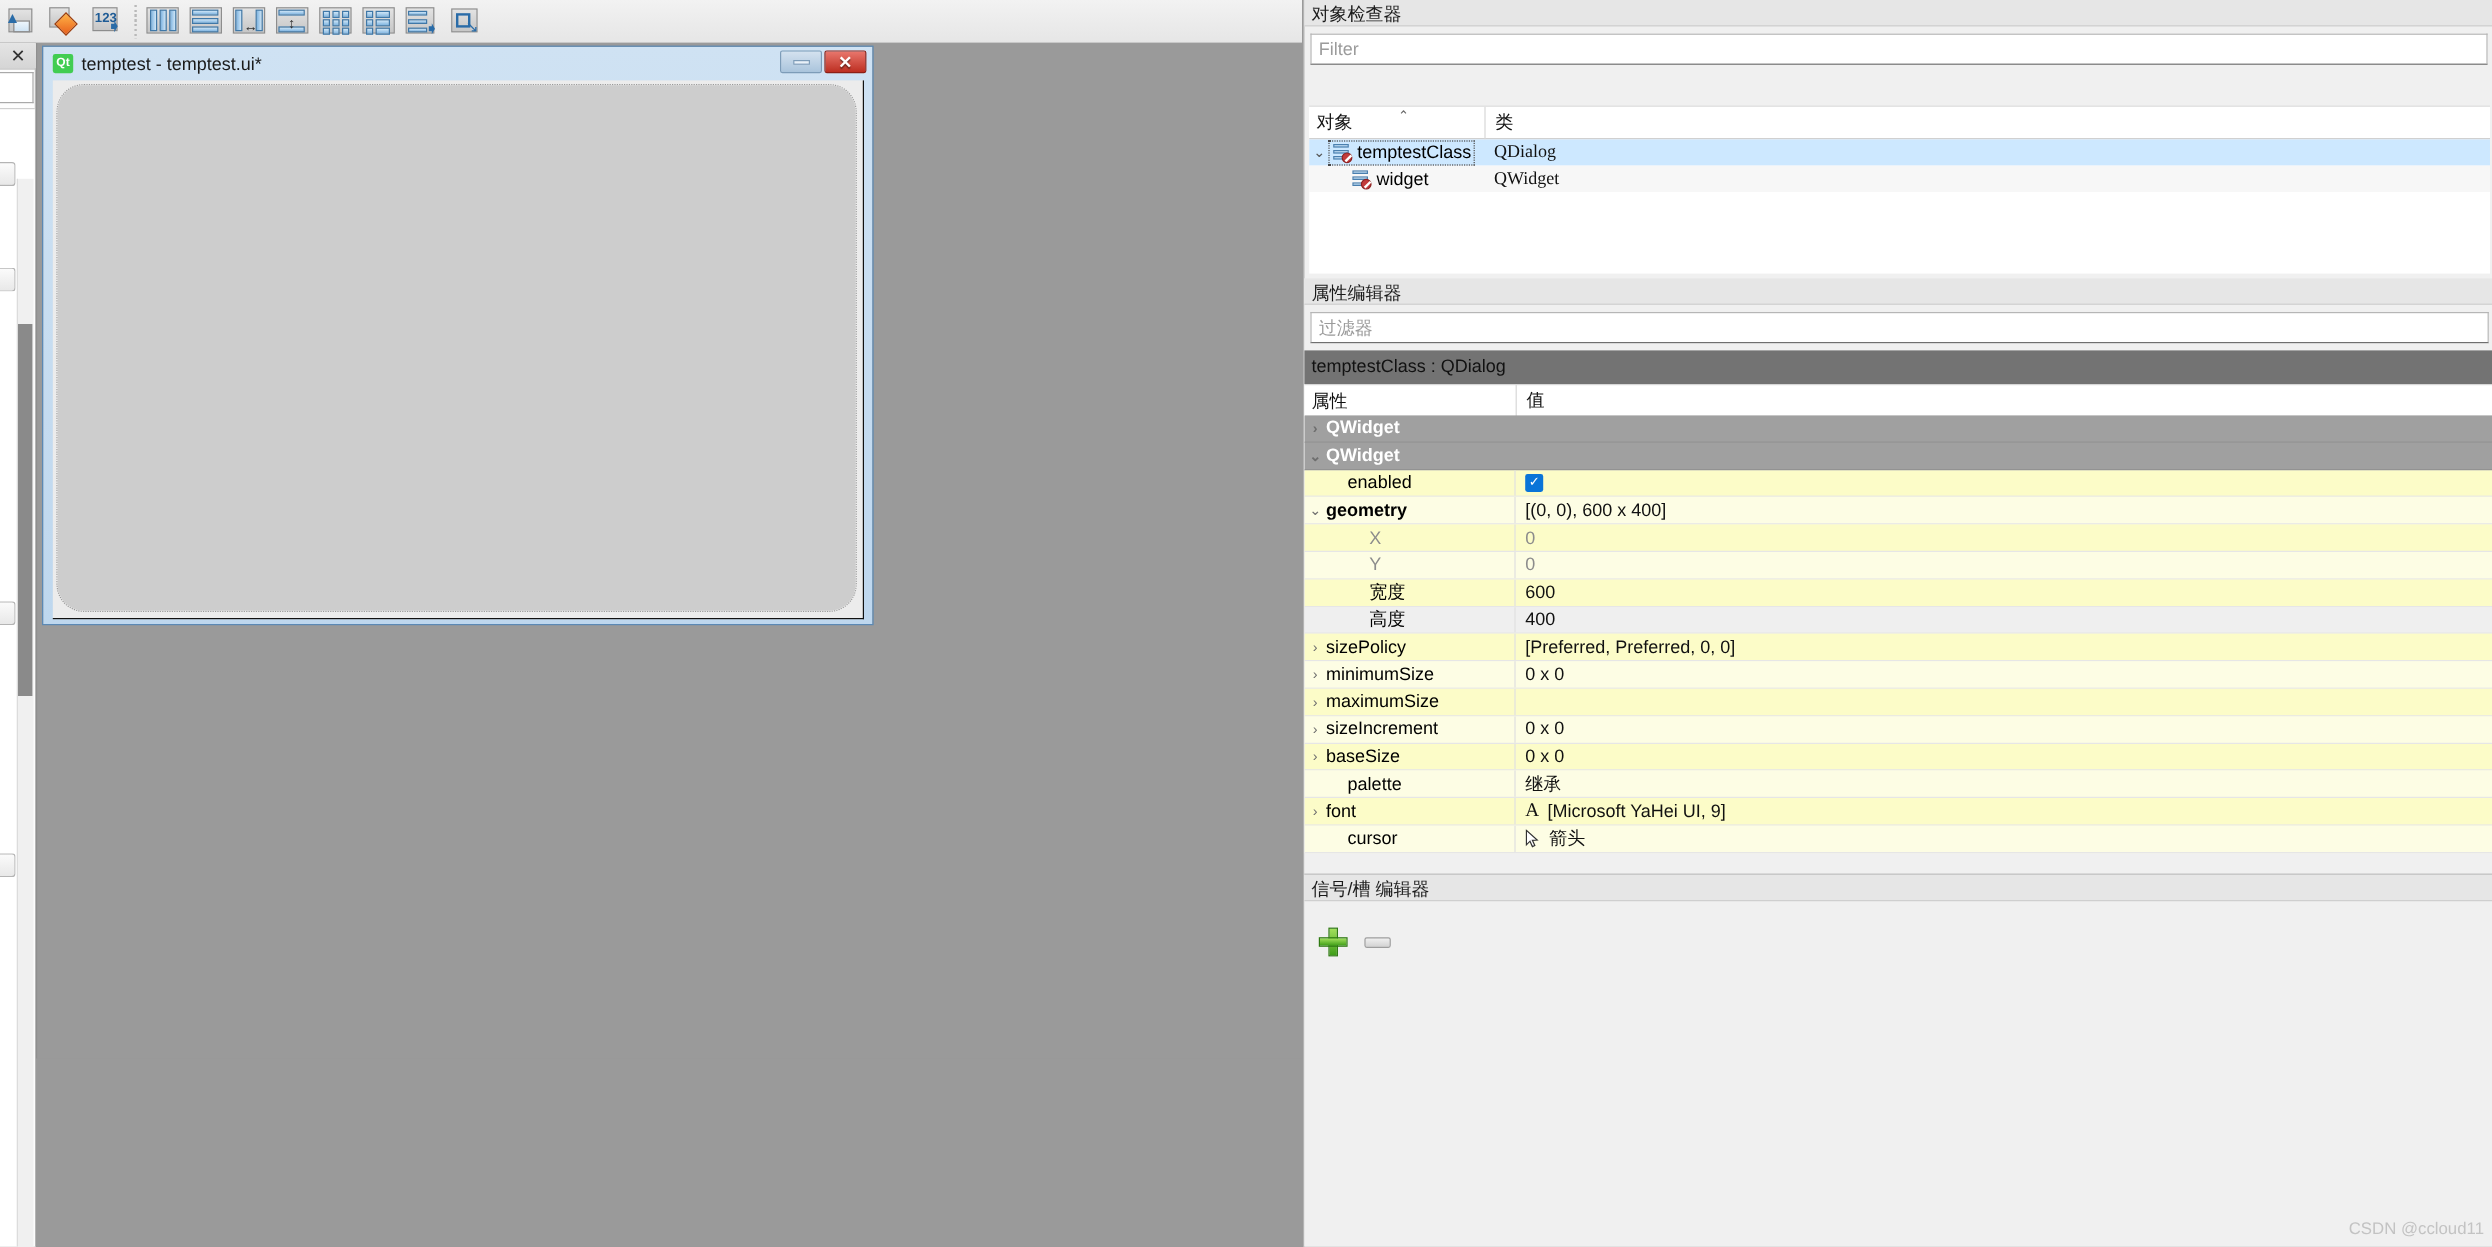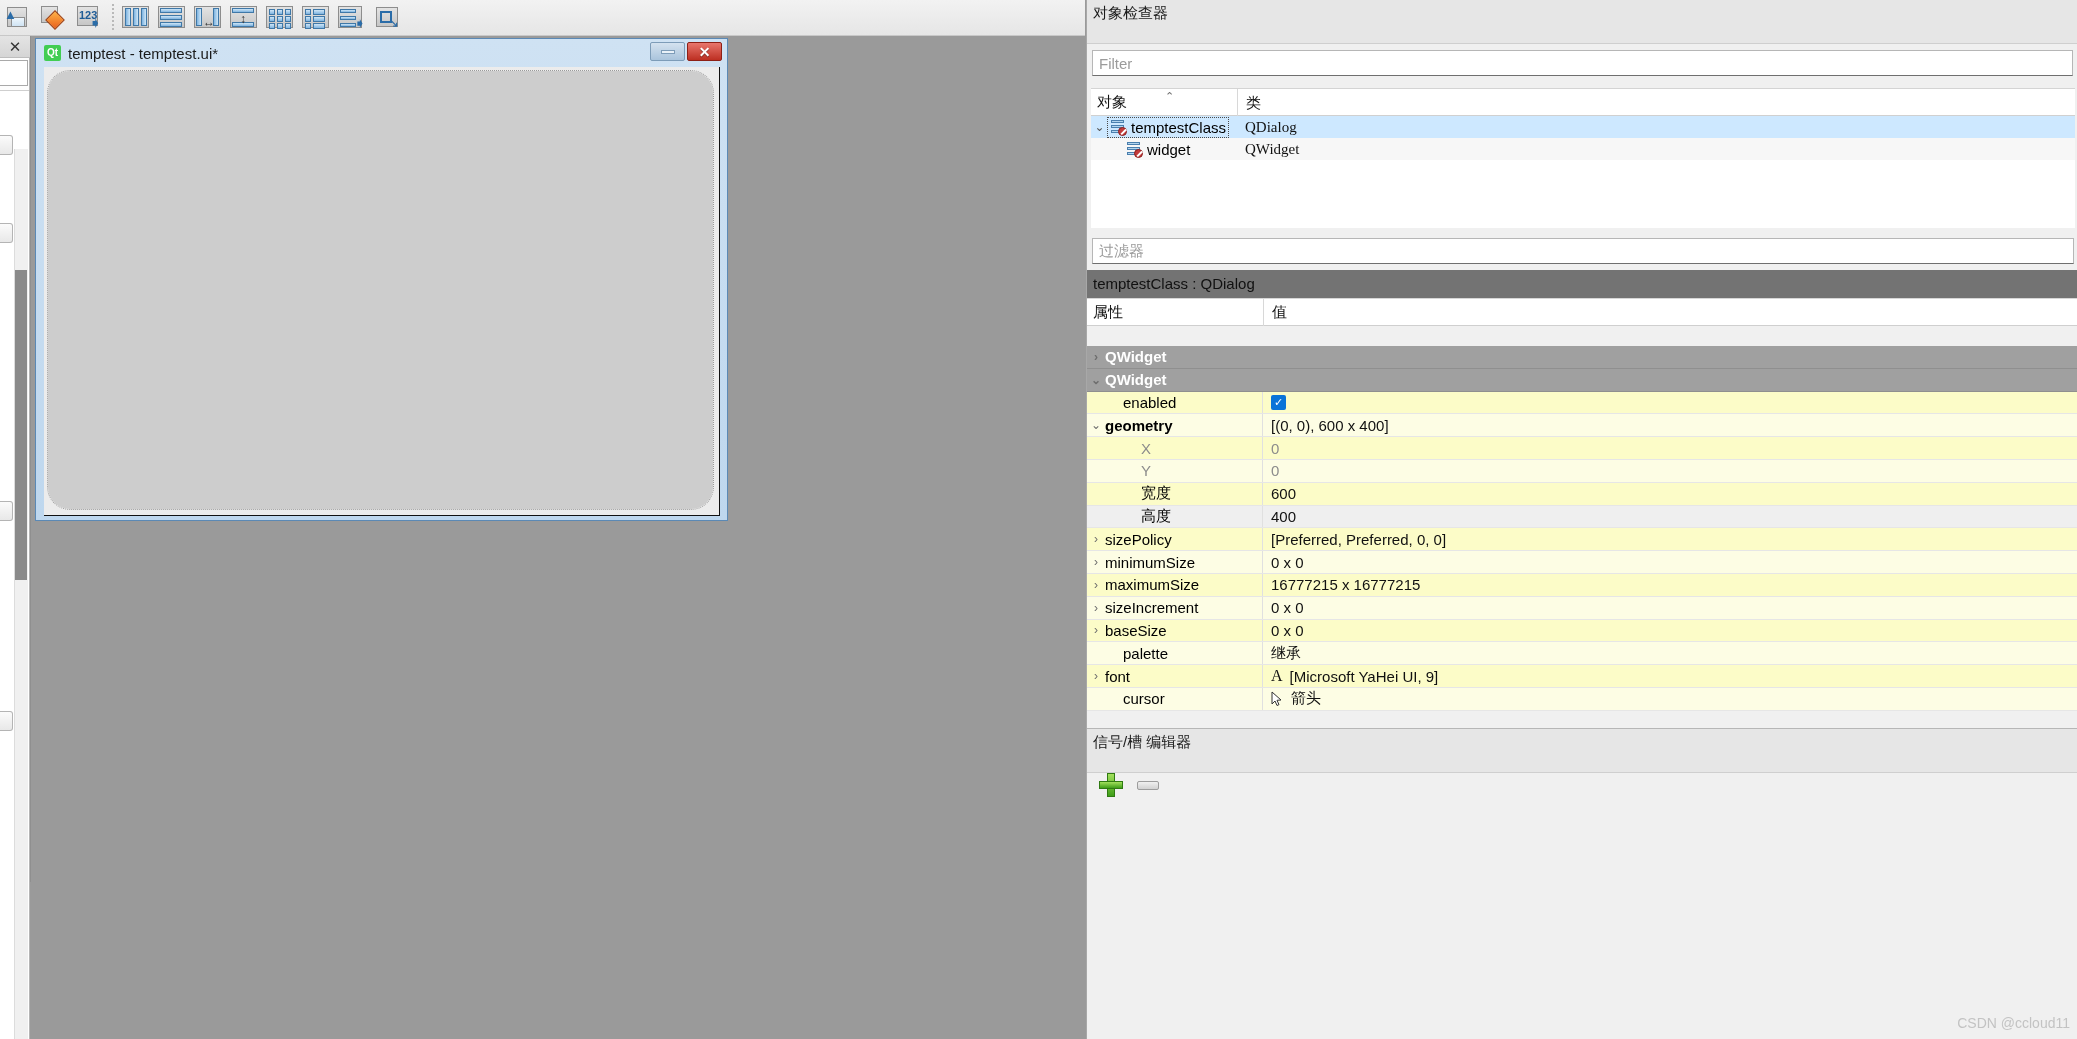--- a/index.html
+++ b/index.html
@@ -118,21 +118,21 @@
   #form-sizegrip {
     position: absolute; right: 2px; bottom: 2px; width: 12px; height: 12px;
   }
 
   
   #rightcol {
     position: absolute; left: 1086px; top: 0; width: 991px; height: 1039px;
     background: #f0f0f0; border-left: 1px solid #a8a8a8;
   }
   .dock-title {
-    height: 44px; line-height: 26px; padding-left: 6px;
+    height: 22px; line-height: 26px; padding-left: 6px;
     font-size: 15px; color: #1a1a1a;
     background: #e6e6e6; border-bottom: 1px solid #cfcfcf;
   }
   .filter-box {
     margin: 6px 4px 6px 5px; height: 26px; background: #fff;
     border: 1px solid #b6b6b6; border-bottom-color: #6f6f6f;
     display: flex; align-items: center; padding-left: 6px;
     font-size: 15px; color: #9b9b9b;
   }
 
@@ -412,20 +412,21 @@
               <span class="ban"></span>
             </span>
             <span>widget</span>
           </span>
         </span>
         <span class="tw-cls">QWidget</span>
       </div>
     </div>
 
     <div id="propeditor">
+      <div class="dock-title">属性编辑器</div>
       <div class="filter-box">过滤器</div>
       <div style="height:28px;line-height:28px;padding-left:6px;font-size:15px;color:#111;background:#737373;">temptestClass : QDialog</div>
 
       <div id="prop-grid-head">
         <span class="pg-attr">属性</span>
         <span class="pg-val">值</span>
       </div>
 
       <div id="prop-clip" style="top:114px;height:382px;">
         <div id="prop-rows">
@@ -516,23 +517,20 @@
                 <span class="lbl">minimumSize</span>
               </span>
               <span class="pv">
                 <span>0 x 0</span>
               </span>
             </div>
             <div class="prow y1">
               <span class="pn">
                 <span class="ex">›</span>
                 <span class="lbl">maximumSize</span>
-              </span>
-              <span class="pv">
-                <span>16777215 x 16777215</span>
               </span>
             </div>
             <div class="prow y2">
               <span class="pn">
                 <span class="ex">›</span>
                 <span class="lbl">sizeIncrement</span>
               </span>
               <span class="pv">
                 <span>0 x 0</span>
               </span>

